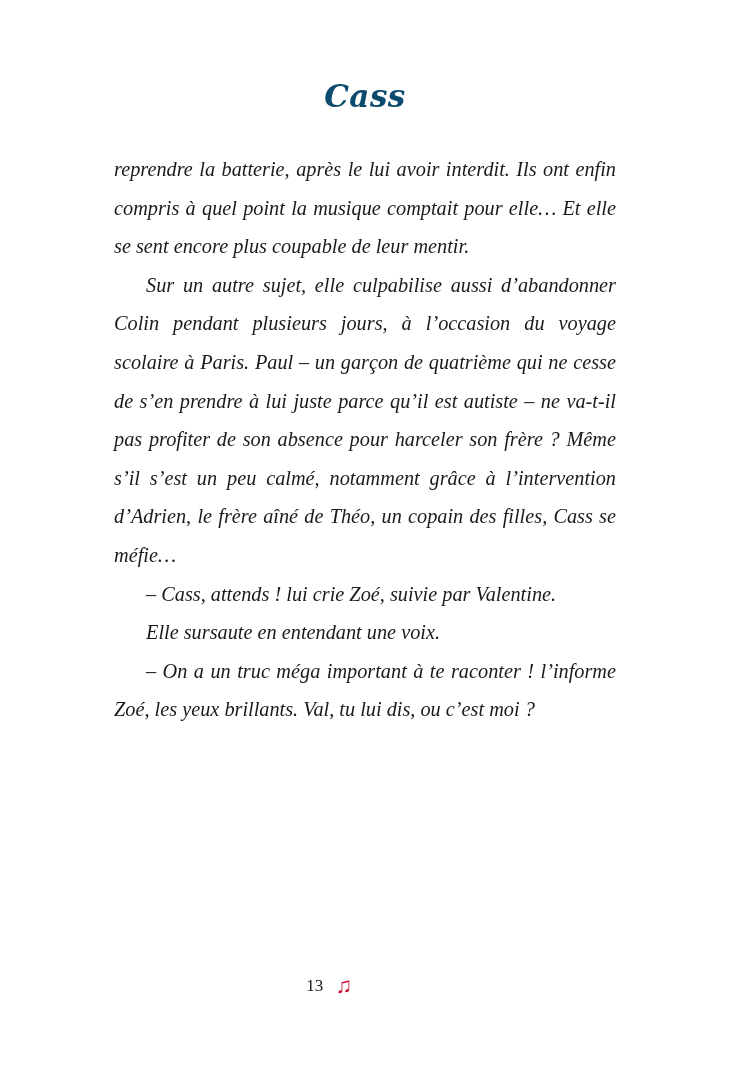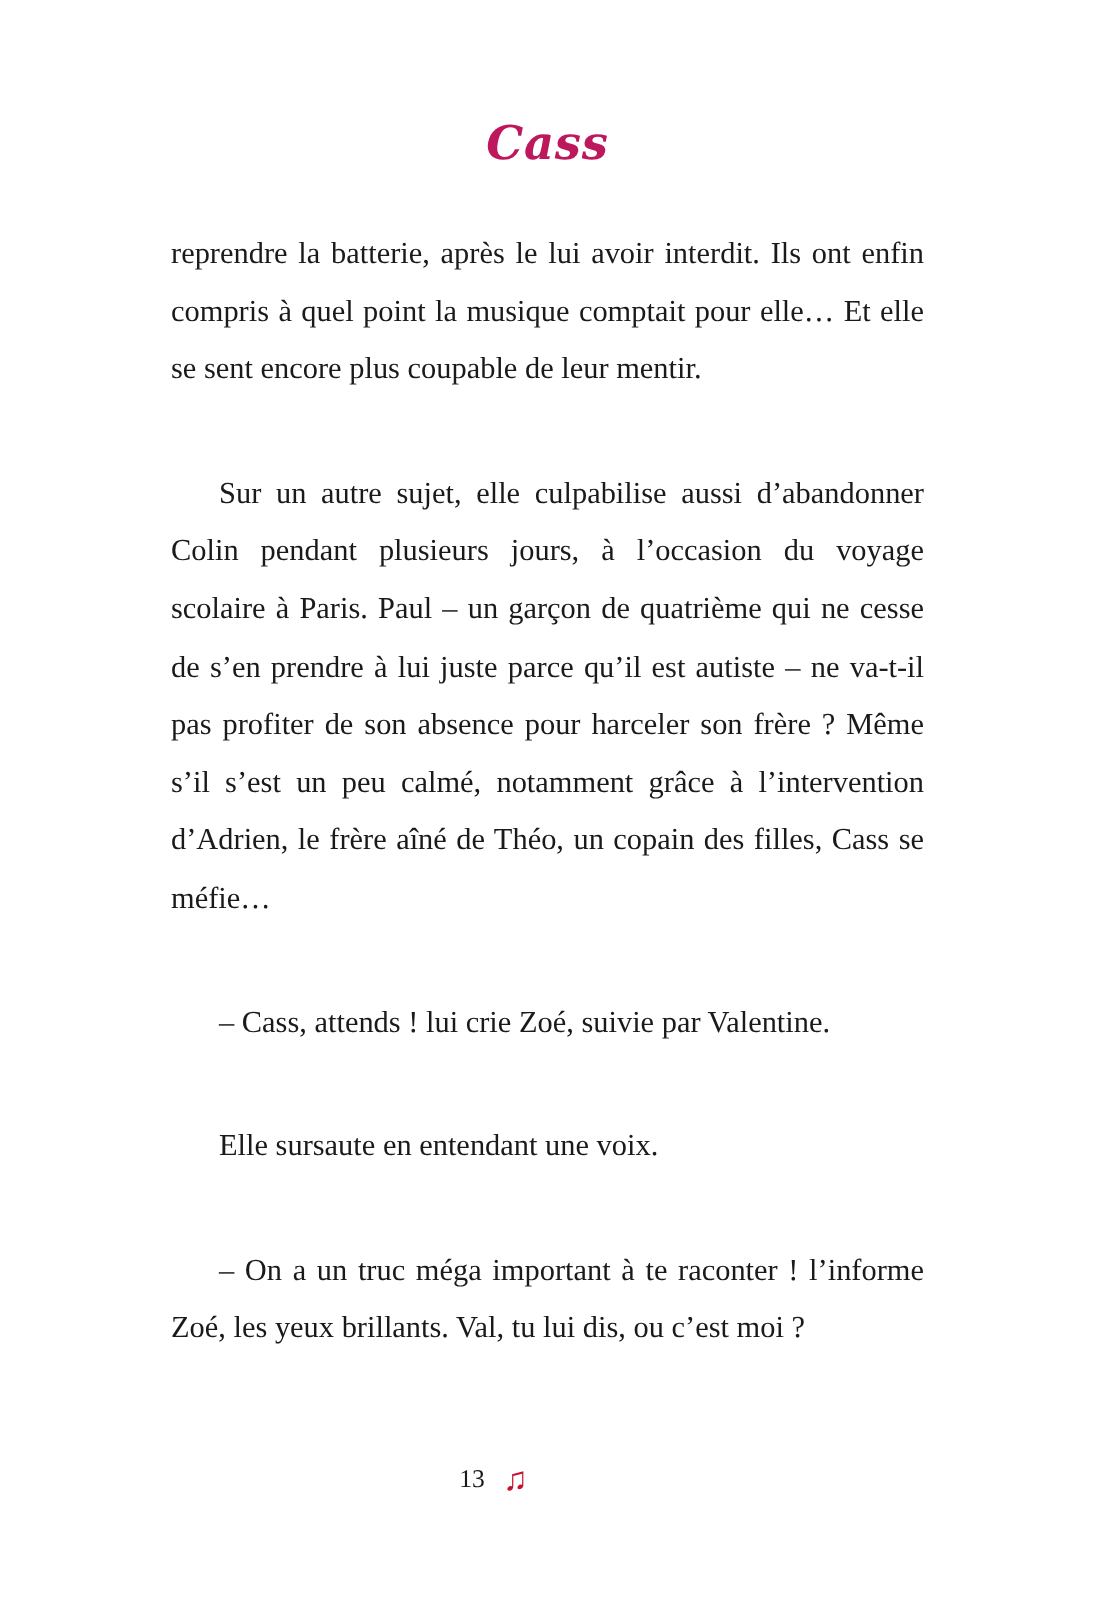--- a/index.html
+++ b/index.html
@@ -24,39 +24,39 @@
     position: absolute;
     top: 78px;
     left: 0;
     width: 730px;
     text-align: center;
     font-family: "DejaVu Serif", serif;
     font-style: italic;
     font-weight: bold;
     font-size: 31px;
     letter-spacing: 0.5px;
-    color: #be185d;
+    color: #0c4a6e;
   }
   .body-text {
     position: absolute;
     top: 150px;
     left: 114px;
     width: 502px;
     font-size: 20.3px;
     line-height: 38.6px;
     text-align: justify;
     text-justify: inter-word;
     hyphens: manual;
+    font-style: italic;
   }
   .body-text p {
     margin: 0;
   }
   .body-text p.indent {
     text-indent: 32px;
-    margin-top: 44px;
   }
   .footer {
     position: absolute;
     top: 975px;
     left: 0;
     width: 658px;
     text-align: center;
     font-size: 17px;
     color: #1a1a1a;
   }

